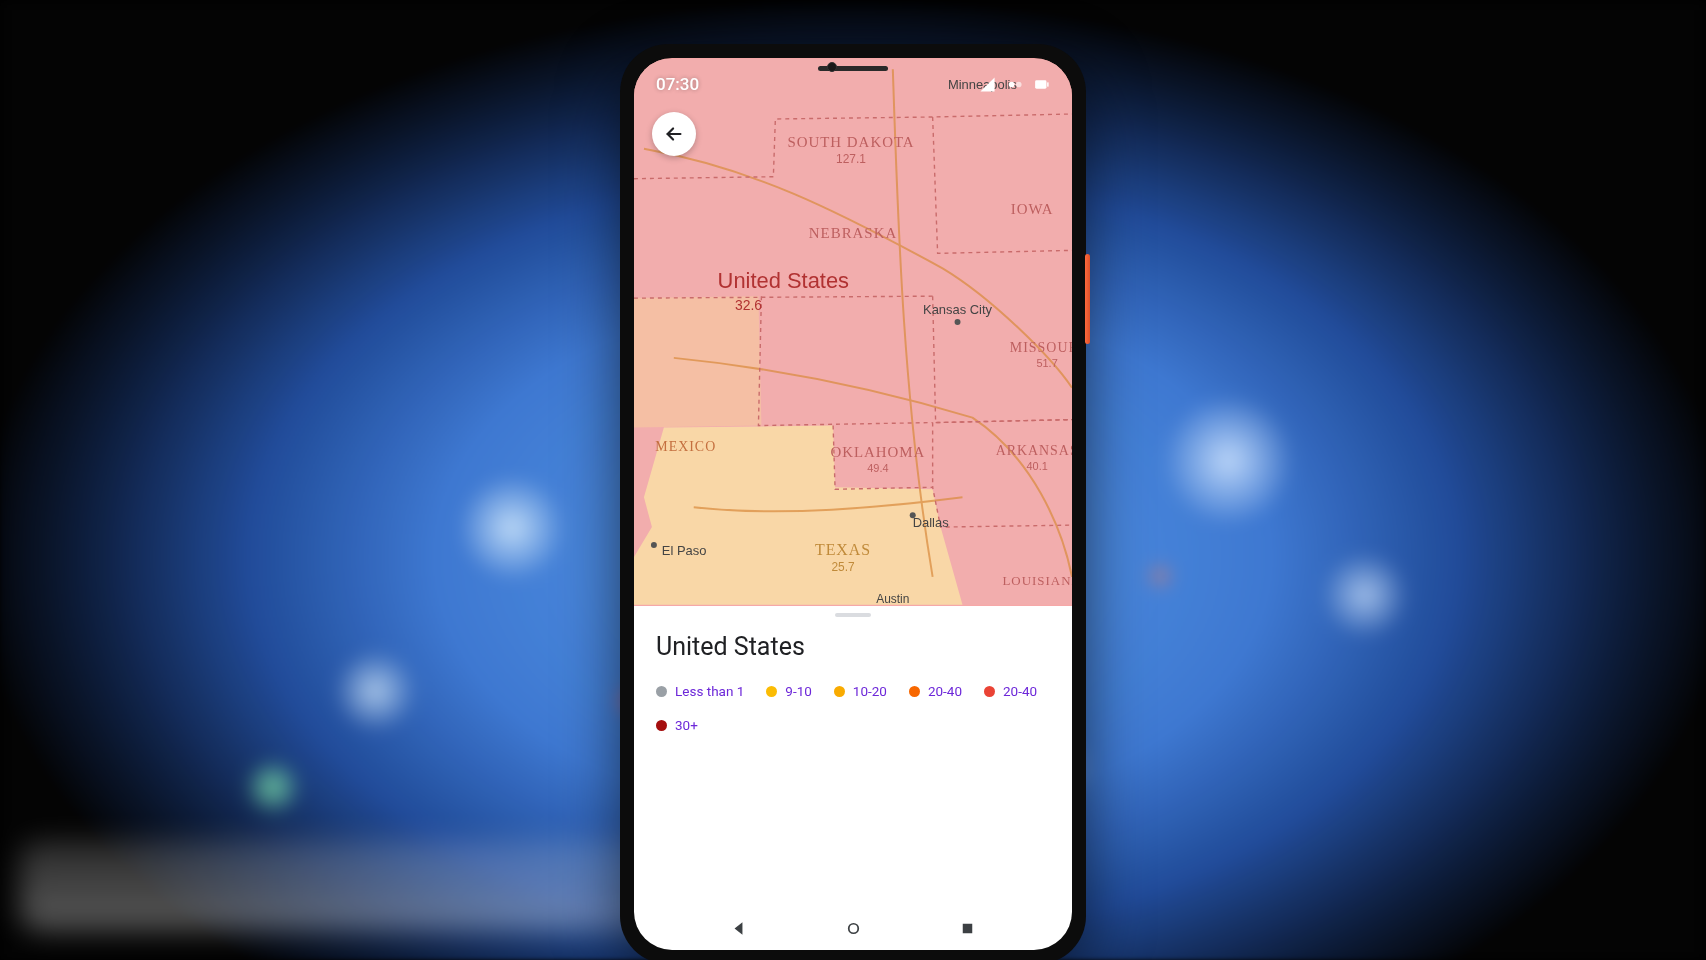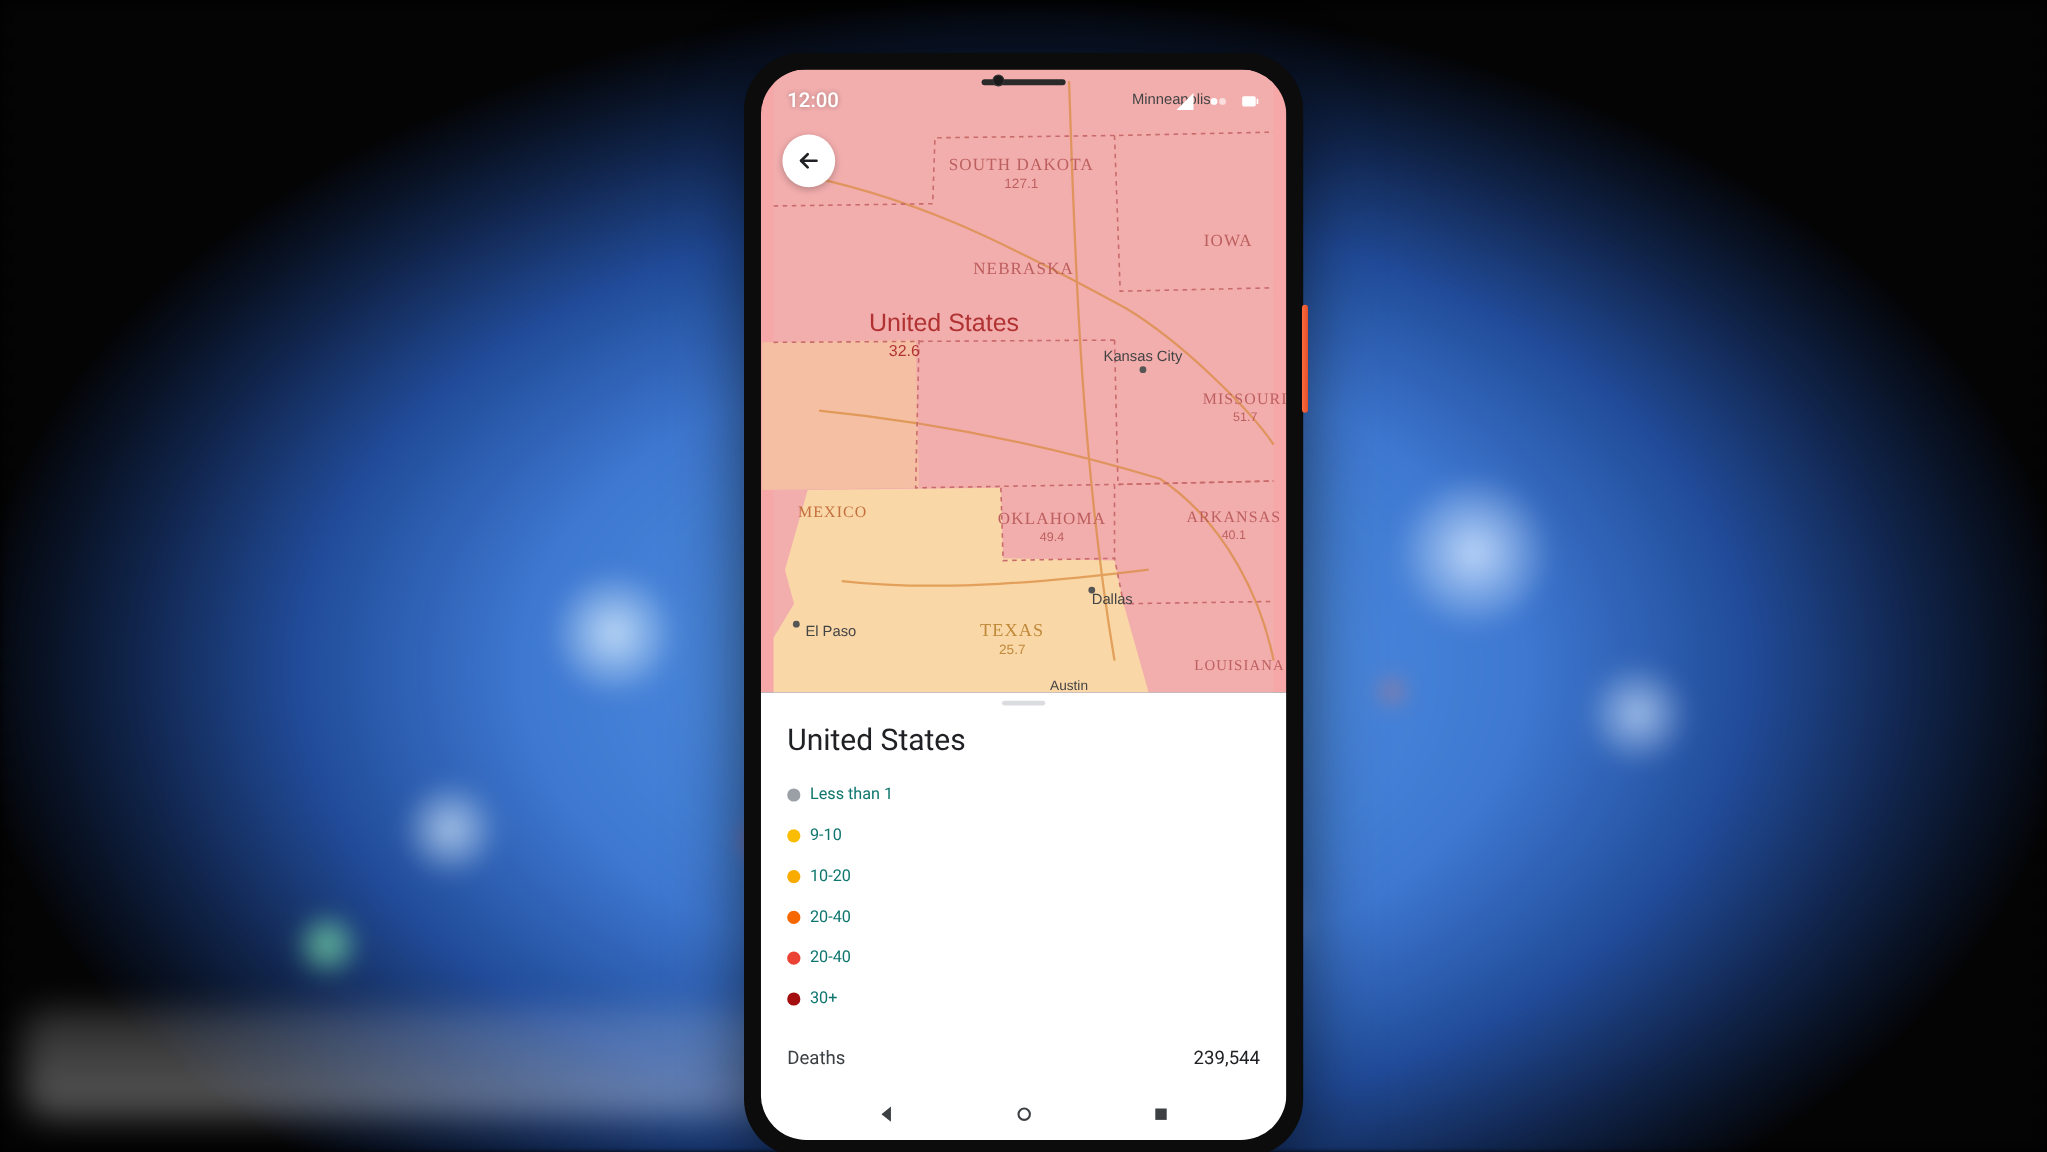--- a/index.html
+++ b/index.html
@@ -165,22 +165,21 @@
     color: #5f6368;
     margin-top: 6px;
     line-height: 1.35;
   }
   .legend {
     display: flex;
     flex-wrap: wrap;
     gap: 18px 22px;
     margin-top: 22px;
     font-size: 13.5px;
-    color: #0f766e;
-    flex-direction: column;
+    color: #6d28d9;
   }
   .legend-item { display: flex; align-items: center; gap: 8px; }
   .dot { width: 11px; height: 11px; border-radius: 50%; flex: none; }
   .stats {
     margin-top: 22px;
   }
   .stat-row {
     display: flex;
     justify-content: space-between;
     align-items: center;
@@ -271,21 +270,21 @@
             <text class="state-label" x="210" y="498" fill="#c08a3a" font-size="16">TEXAS</text>
             <text x="210" y="514" fill="#c08a3a" font-size="12">25.7</text>
             <text x="298" y="470" fill="#444" font-size="13">Dallas</text>
             <circle cx="280" cy="458" r="3" fill="#555"></circle>
             <text x="260" y="546" fill="#444" font-size="12">Austin</text>
             <text class="state-label" x="410" y="528" fill="#bd5f5f" font-size="13">LOUISIANA</text>
           </g>
         </svg>
 
         <div class="status-bar">
-          <span>12:00</span>
+          <span>07:30</span>
           <div class="status-icons">
             <svg viewBox="0 0 24 24">
                 <path d="M2 22h20V2z"></path>
               </svg>
             <svg viewBox="0 0 24 24">
                 <circle cx="8" cy="12" r="4"></circle>
                 <circle cx="18" cy="12" r="4" fill-opacity=".6"></circle>
               </svg>
             <svg viewBox="0 0 24 24">
                 <rect x="3" y="6" width="16" height="12" rx="2"></rect>
@@ -327,24 +326,20 @@
               <span class="dot" style="background: rgb(234, 67, 53);"></span>
               <span>20-40</span>
             </div>
             <div class="legend-item">
               <span class="dot" style="background: rgb(165, 14, 14);"></span>
               <span>30+</span>
             </div>
           </div>
 
         <div class="stats">
-          <div class="stat-row">
-            <span>Deaths</span>
-            <span class="stat-value">239,544</span>
-          </div>
         </div>
 
         <div class="nav-bar">
           <svg viewBox="0 0 24 24">
               <path d="M17 4 L7 12 L17 20 Z"></path>
             </svg>
           <svg viewBox="0 0 24 24">
               <circle cx="12" cy="12" r="6" fill="none" stroke="#3c4043" stroke-width="2.2"></circle>
             </svg>
           <svg viewBox="0 0 24 24">

